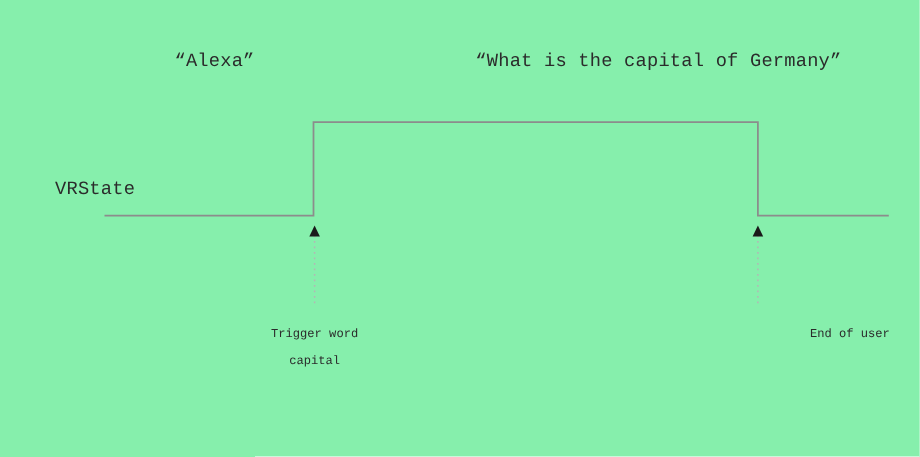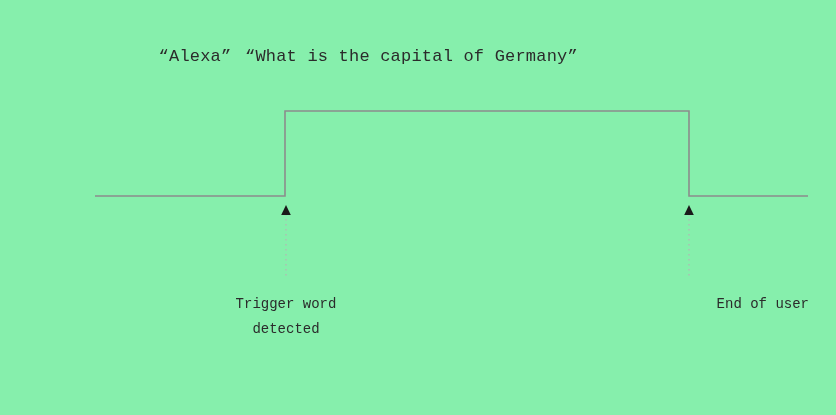--- a/index.html
+++ b/index.html
@@ -27,34 +27,34 @@
   #utterance-label-alexa {
     left: 0;
     top: 46px;
     width: 390px;
     text-align: center;
   }
   #utterance-label-question {
     left: 245px;
     top: 46px;
     width: 520px;
-    text-align: left;
+    text-align: right;
   }
   #signal-name-label {
     left: 50px;
     top: 162px;
     font-size: 17px;
   }
   .caption {
     position: absolute;
     top: 292px;
     width: 240px;
     text-align: center;
     color: #2b2b2b;
-    font-size: 14px;
+    font-size: 11px;
     line-height: 25px;
   }
   #caption-trigger { left: 166px; }
   #caption-end { left: 569px; text-align: right; }
   .caption-line { display: block; }
   svg.diagram {
     position: absolute;
     left: 0;
     top: 0;
     width: 836px;
@@ -74,23 +74,24 @@
     <polygon points="286,205 281.2,215 290.8,215" fill="#1a1a1a"></polygon>
 
     <line x1="689" y1="214" x2="689" y2="278" stroke="#b5b5b5" stroke-width="1.3" stroke-dasharray="1.6 3.4"></line>
     <polygon points="689,205 684.2,215 693.8,215" fill="#1a1a1a"></polygon>
   </svg>
 
   <div class="label" id="utterance-label-alexa">“Alexa”</div>
 
   <div class="label" id="utterance-label-question">“What is the capital of Germany”</div>
 
+  <div class="label" id="signal-name-label">VRState</div>
 
   <div class="caption" id="caption-trigger">
     <span class="caption-line">Trigger word</span>
-    <span class="caption-line">detected</span>
+    <span class="caption-line">capital</span>
   </div>
 
   <div class="caption" id="caption-end">
     <span class="caption-line">End of user</span>
   </div>
 
 </div>
 
 </body></html>

